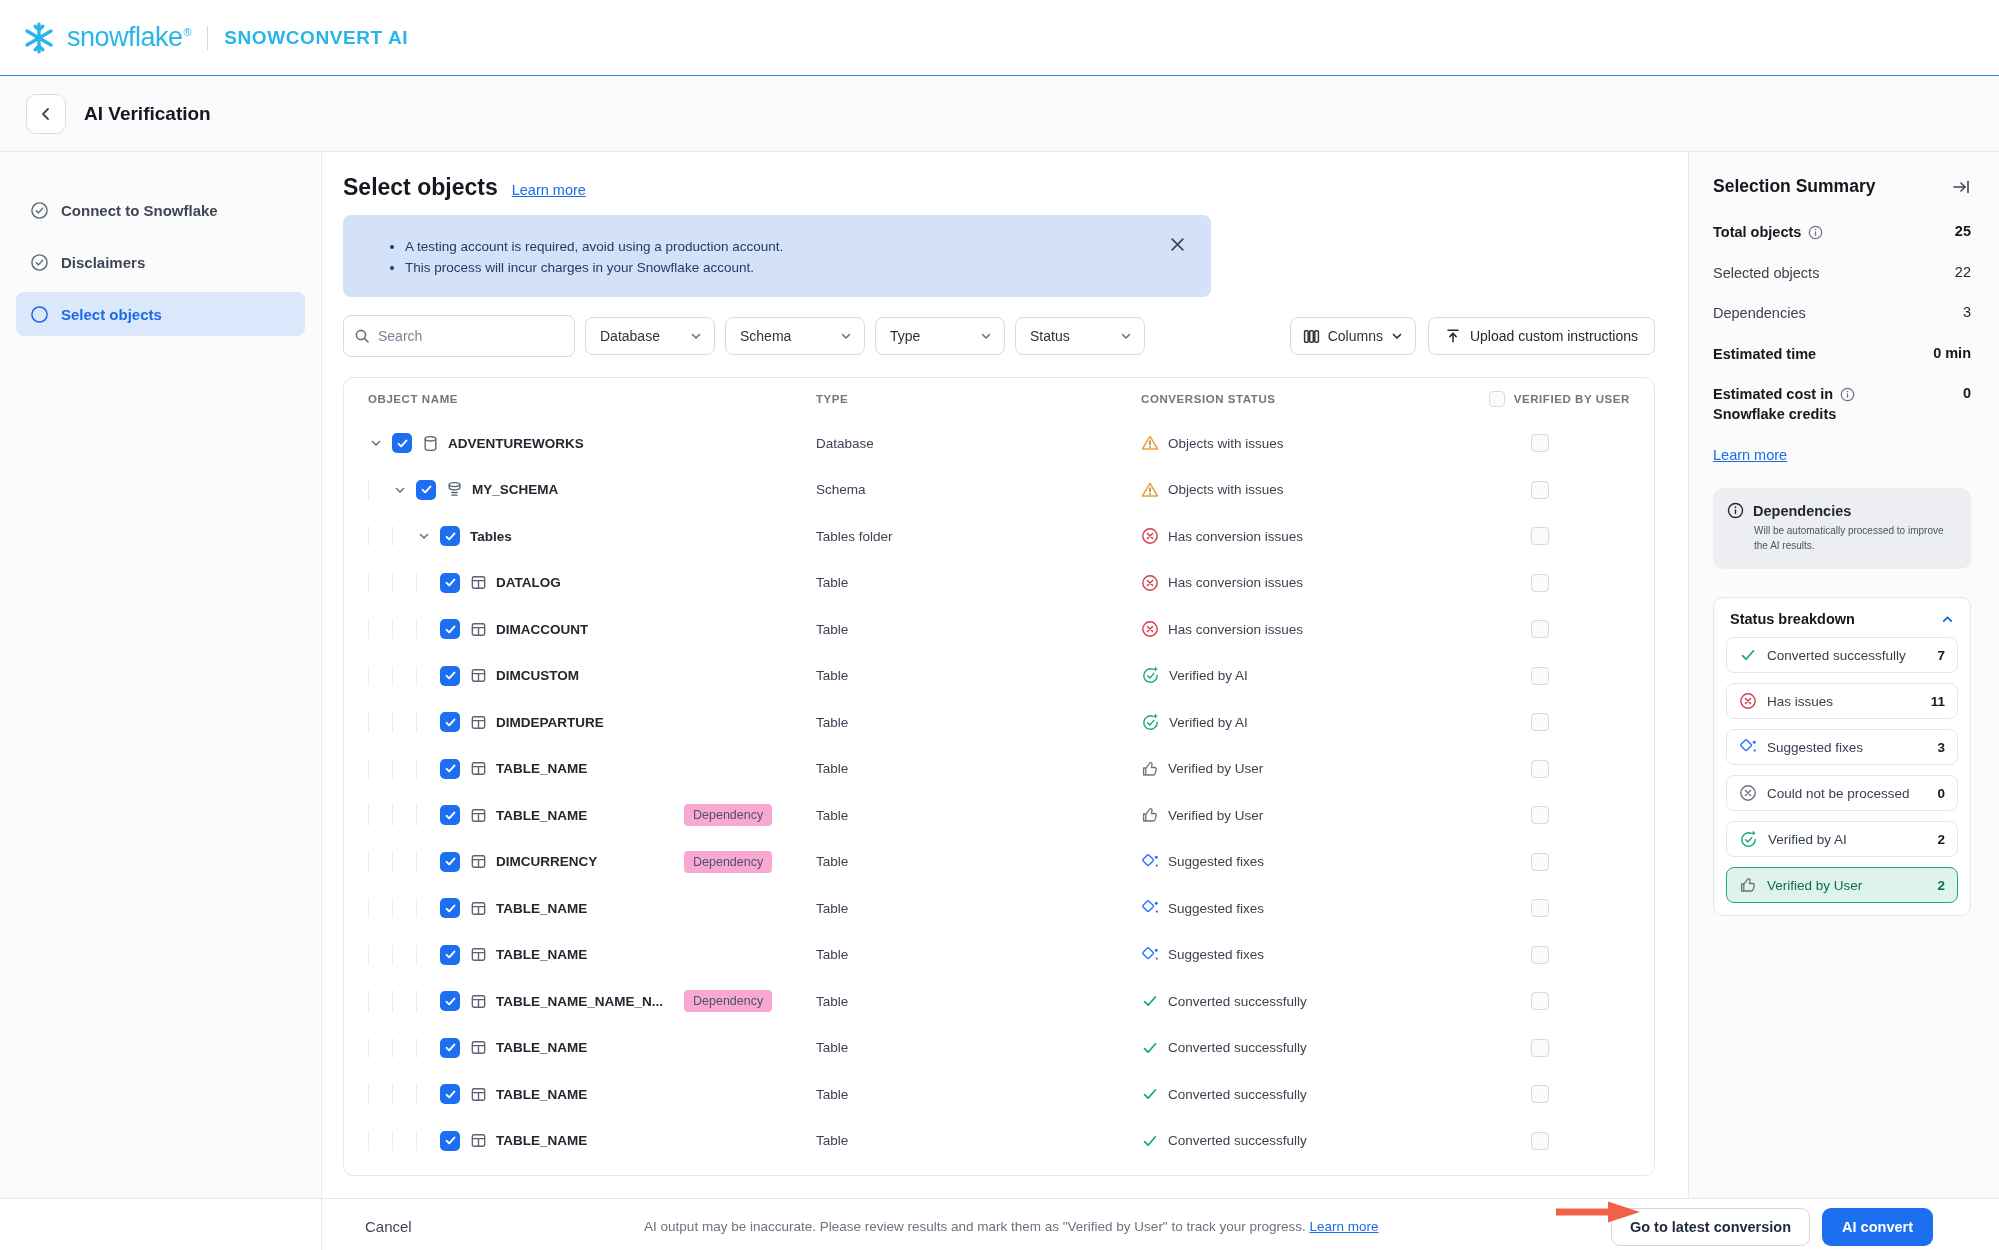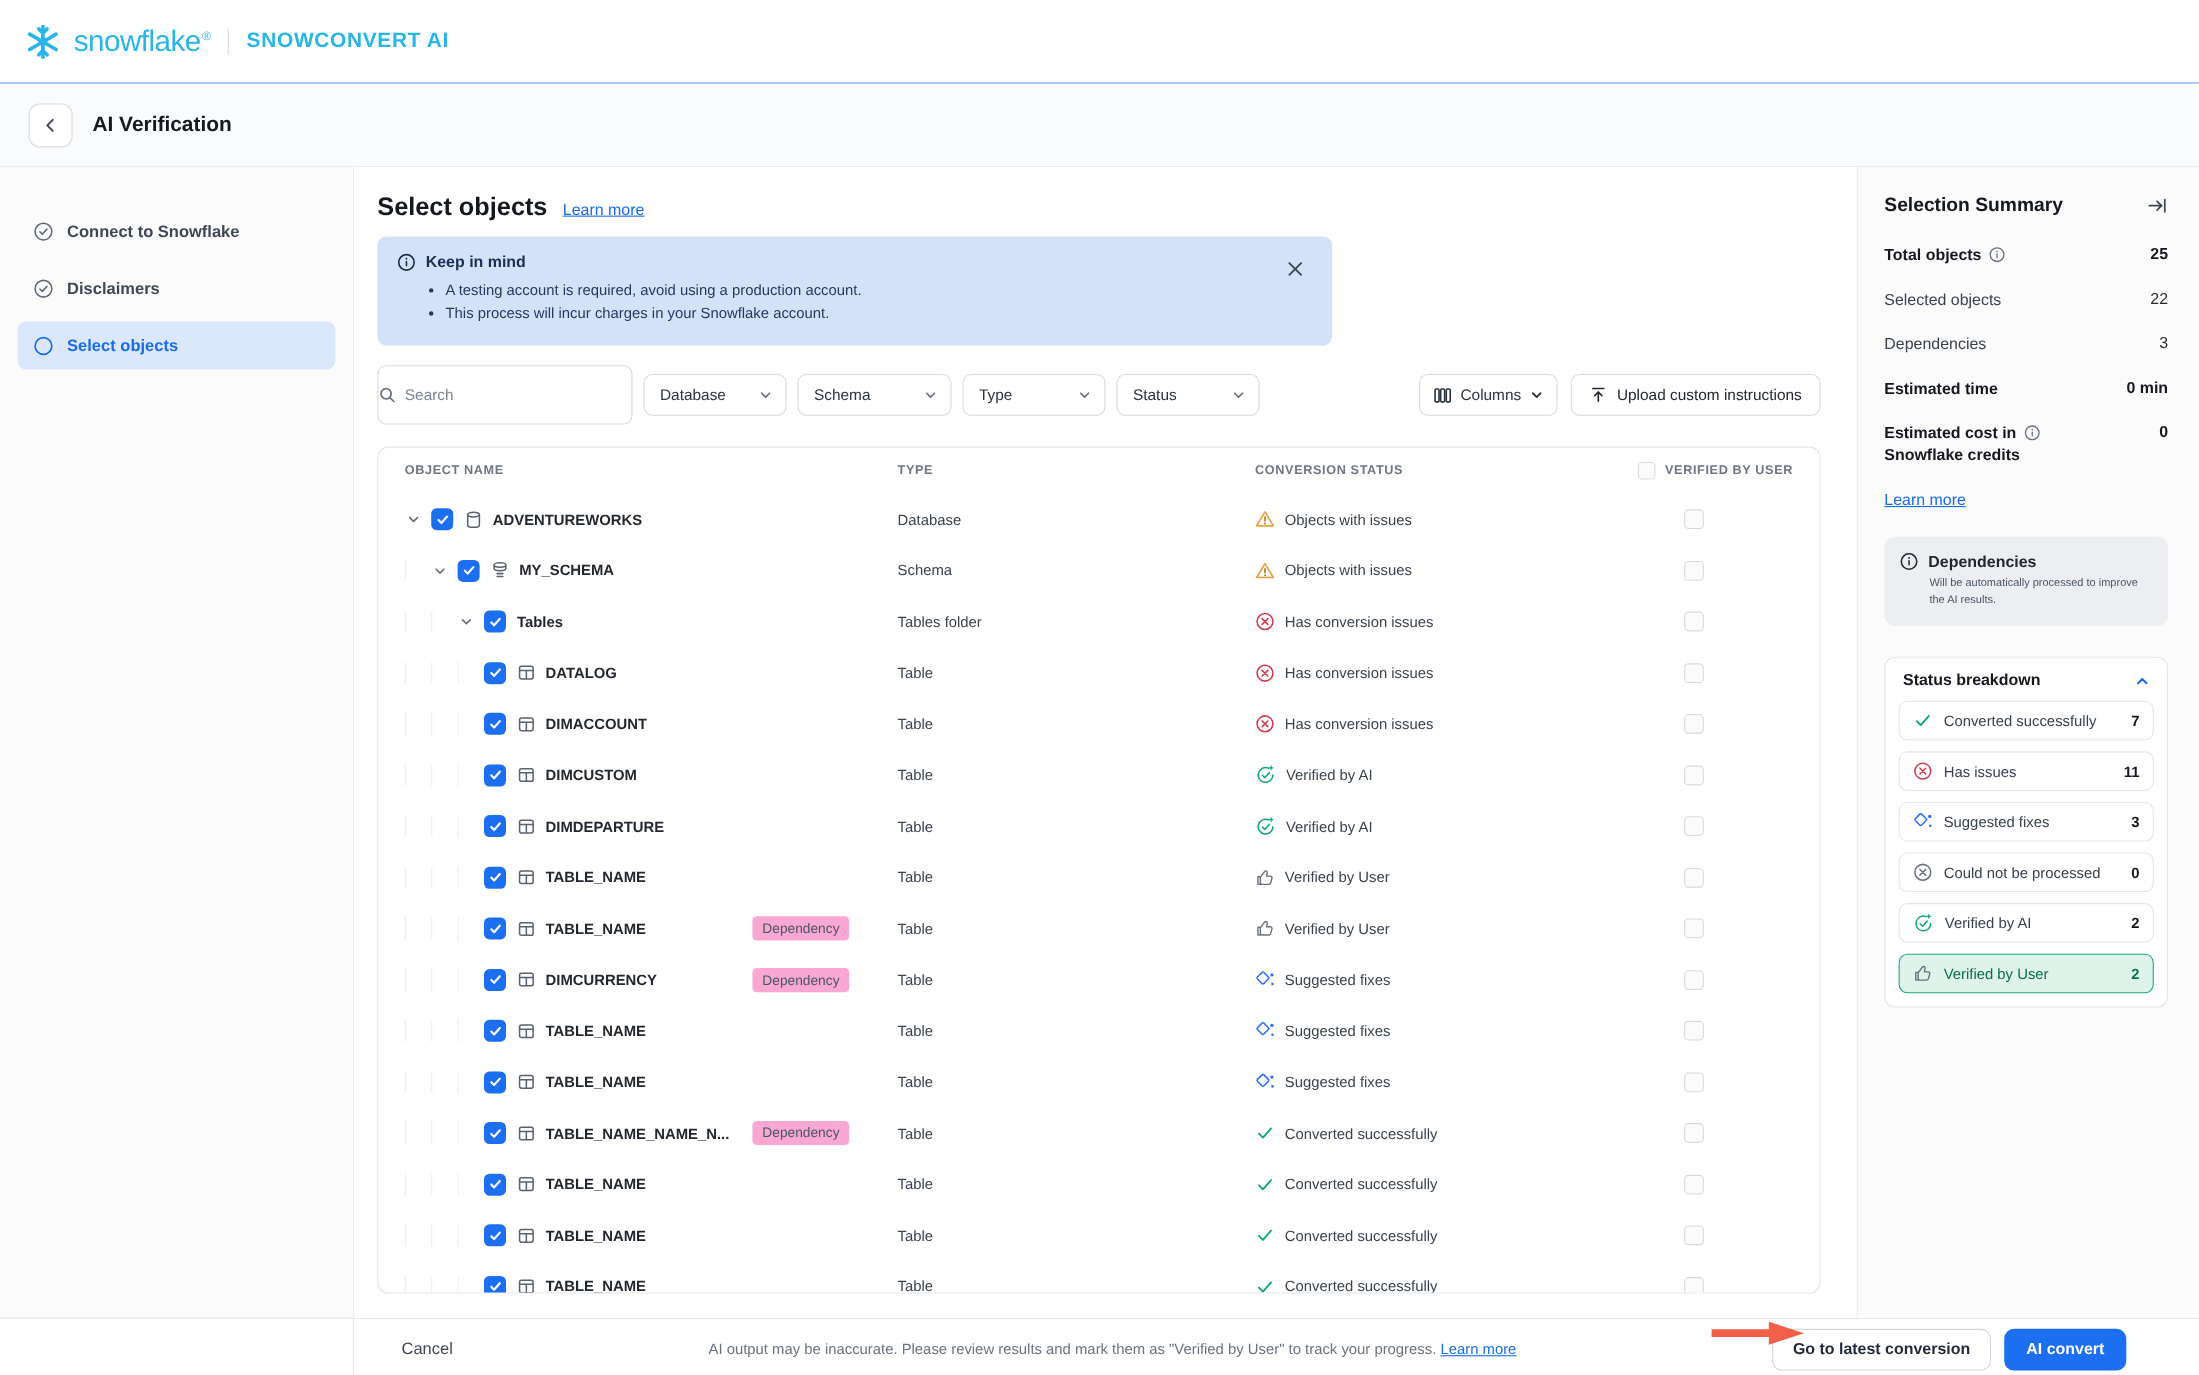--- a/index.html
+++ b/index.html
@@ -39,21 +39,21 @@
   .banner { margin-top:14px; width:868px; background:#d3e2f8; border-radius:8px; padding:15px 20px 16px 18px; position:relative; }
   .banner-head { display:flex; align-items:center; gap:9px; }
   .banner-title { font-size:14.5px; font-weight:700; color:#1b2e55; }
   .banner ul { margin:9px 0 0 44px; }
   .banner li { font-size:13.5px; color:#243a63; margin-bottom:6px; }
   .banner li a { color:#243a63; }
   .banner-close { position:absolute; right:26px; top:22px; background:none; border:none; cursor:pointer; }
 
   
   .filters { margin-top:18px; display:flex; align-items:center; gap:10px; }
-  .search-box { width:232px; height:54px; border:1px solid #d7dade; border-radius:8px; background:#fff; display:flex; align-items:center; padding:0 0; gap:8px; }
+  .search-box { width:232px; height:42px; border:1px solid #d7dade; border-radius:8px; background:#fff; display:flex; align-items:center; padding:0 10px; gap:8px; }
   .search-box input { border:none; outline:none; font-size:14px; color:#2b3340; width:100%; font-family:inherit; background:transparent; }
   .search-box input::placeholder { color:#7b8494; }
   .btn { height:38px; border:1px solid #d7dade; border-radius:8px; background:#fff; display:flex; align-items:center; font-size:14px; color:#2b3340; cursor:pointer; font-family:inherit; }
   .dd { width:130px; justify-content:space-between; padding:0 12px 0 14px; }
   .dd.wide { width:140px; }
   .filters-right { margin-left:auto; display:flex; gap:12px; }
   .btn.columns { padding:0 12px; gap:8px; }
   .btn.upload { padding:0 16px; gap:9px; font-weight:500; color:#23272f; }
 
   
@@ -176,30 +176,20 @@
       </div>
     </nav>
 
   <main class="main">
     <div class="title-row">
       <h2 class="main-title">Select objects</h2>
       <a class="link">Learn more</a>
     </div>
 
     <div class="banner">
-      <div class="banner-head">
-        <span>
-          <svg width="17" height="17" viewBox="0 0 16 16" fill="none" stroke="#1b2e55" stroke-width="1.4">
-              <circle cx="8" cy="8" r="6.6"></circle>
-              <path d="M8 7.4v3.4" stroke-linecap="round"></path>
-              <circle cx="8" cy="4.9" r="0.8" fill="#1b2e55" stroke="none"></circle>
-            </svg>
-        </span>
-        <span class="banner-title">Keep in mind</span>
-      </div>
       <ul>
         <li><span>A testing account is required, avoid using a production account.</span></li>
         <li><span>This process will incur </span><a>charges</a><span> in your Snowflake account.</span></li>
       </ul>
       <button class="banner-close">
         <span>
           <svg width="15" height="15" viewBox="0 0 14 14" fill="none" stroke="#3f4754" stroke-width="1.6" stroke-linecap="round">
               <path d="M2 2l10 10M12 2L2 12"></path>
             </svg>
         </span>

